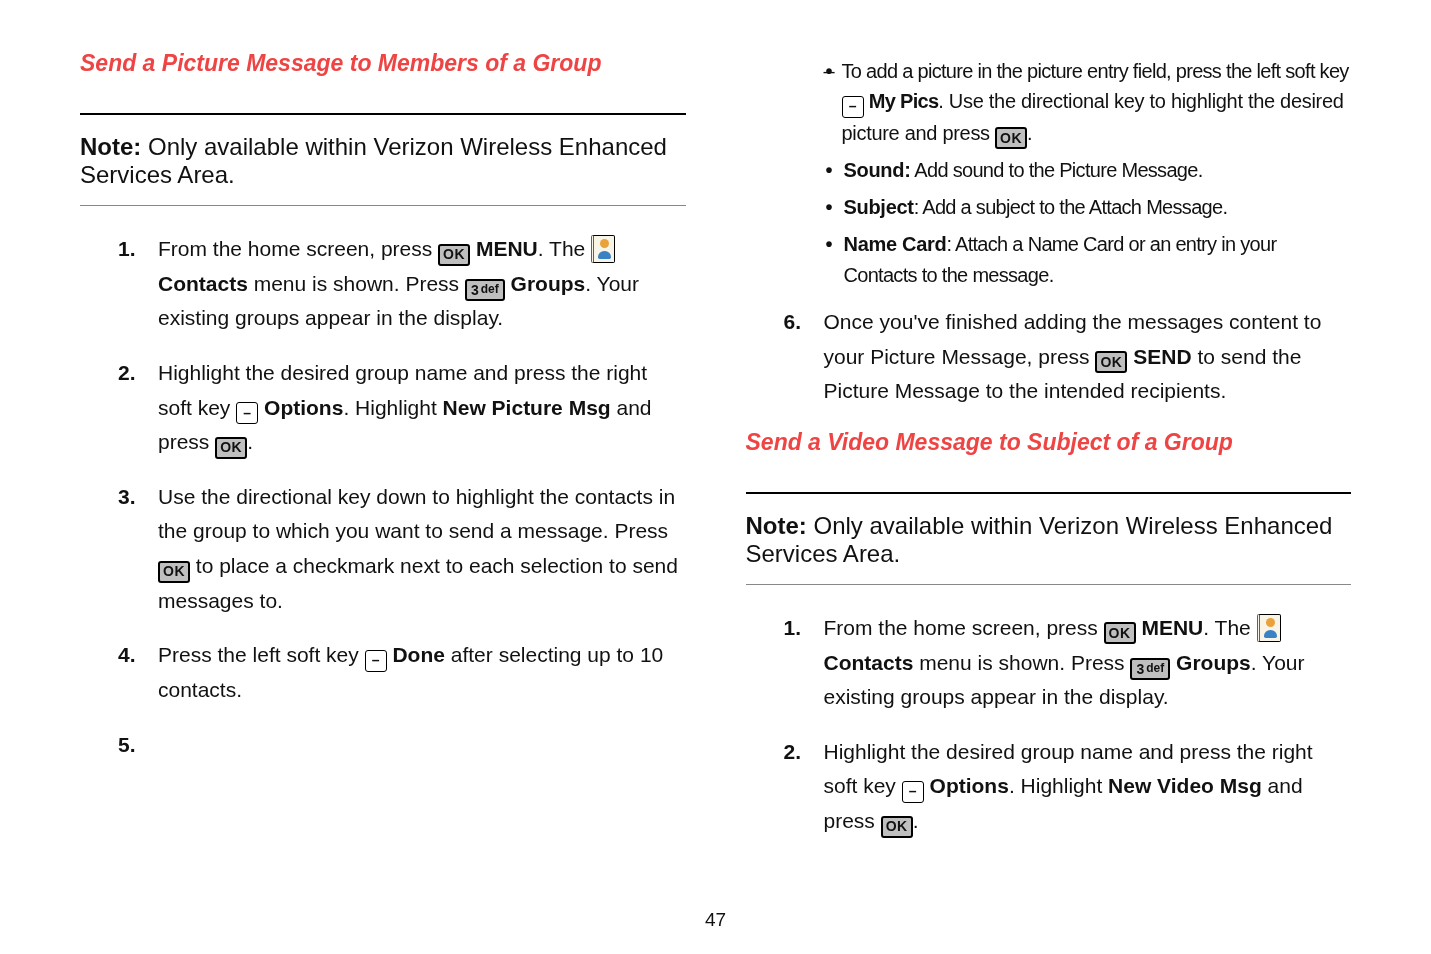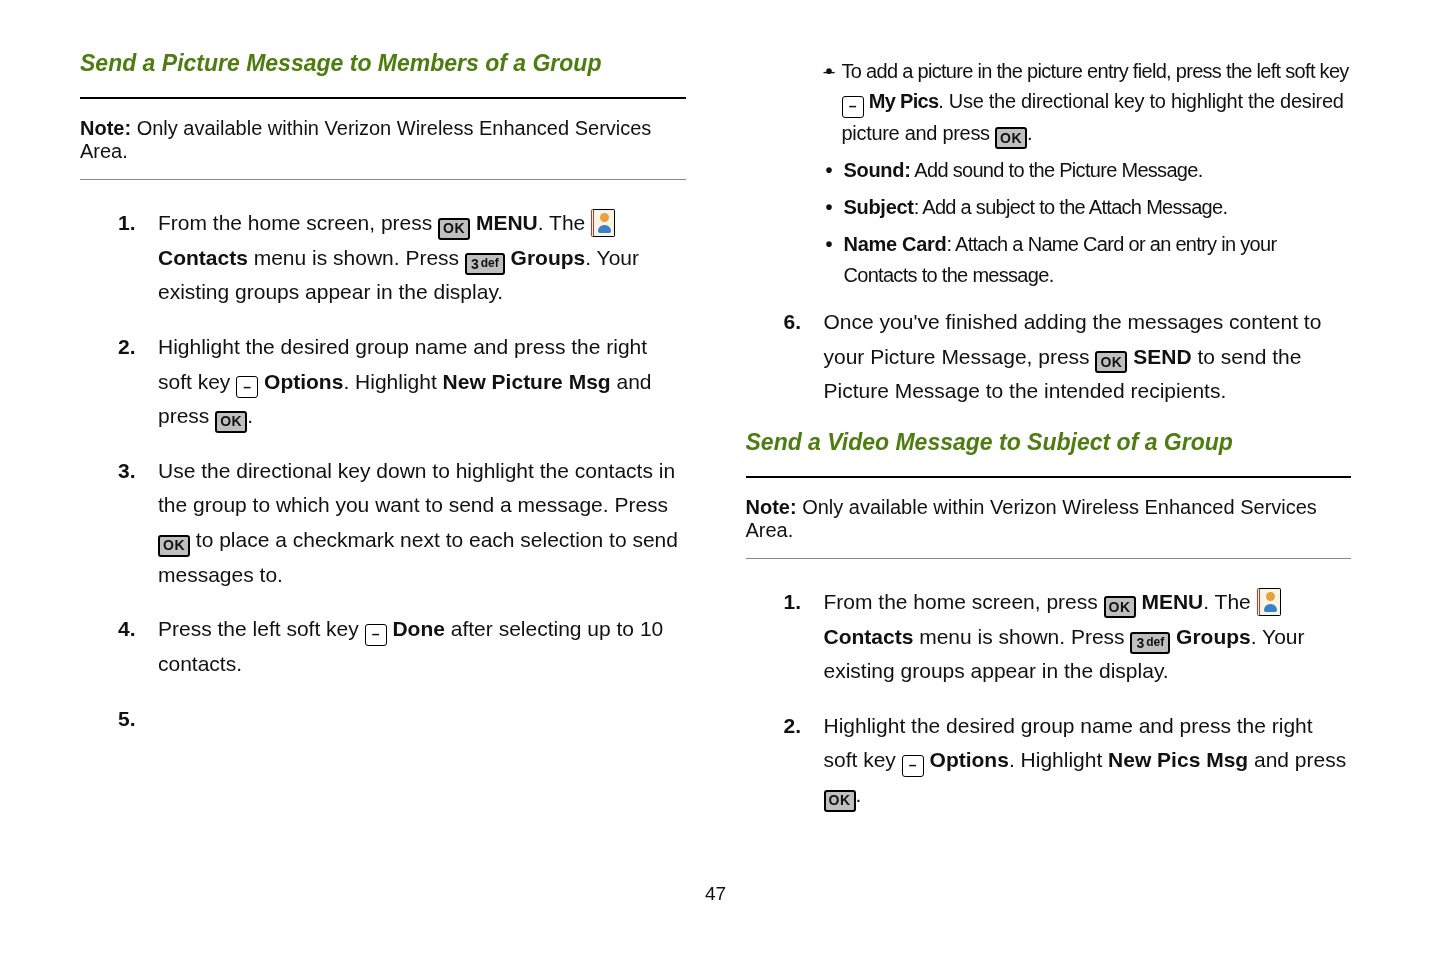--- a/index.html
+++ b/index.html
@@ -10,30 +10,30 @@
     background: #fff;
     padding: 50px 80px 30px 80px;
     color: #111;
   }
   .columns {
     display: flex;
     gap: 60px;
   }
   .col { flex: 1; }
   .section-title {
-    color: #4d7c0f;
+    color: #ef4444;
     font-style: italic;
     font-weight: bold;
     font-size: 23px;
     margin-bottom: 18px;
     border-bottom: 2px solid #000;
-    padding-bottom: 20px;
+    padding-bottom: 36px;
   }
   .note {
-    font-size: 20px;
+    font-size: 24px;
     margin-bottom: 26px;
     border-bottom: 1px solid #888;
     padding-bottom: 16px;
   }
   .note .label { font-weight: bold; }
   ol.steps {
     list-style: none;
     padding-left: 38px;
   }
   ol.steps > li {
@@ -284,21 +284,21 @@
           </span>
         <span> </span>
         <span class="b">Groups</span><span>. Your existing groups appear in the display.</span>
       </li>
 
       <li>
         <span class="num">2.</span>
         <span>Highlight the desired group name and press the right soft key </span>
         <span class="key-dash">–</span>
         <span> </span>
-        <span class="b">Options</span><span>. Highlight </span><span class="b">New Pics Msg</span><span> and press </span>
+        <span class="b">Options</span><span>. Highlight </span><span class="b">New Video Msg</span><span> and press </span>
         <span class="key-ok">OK</span><span>.</span>
       </li>
     </ol>
 
   </div>
 </div>
 
 <div class="page-num">47</div>
 
 </body></html>

